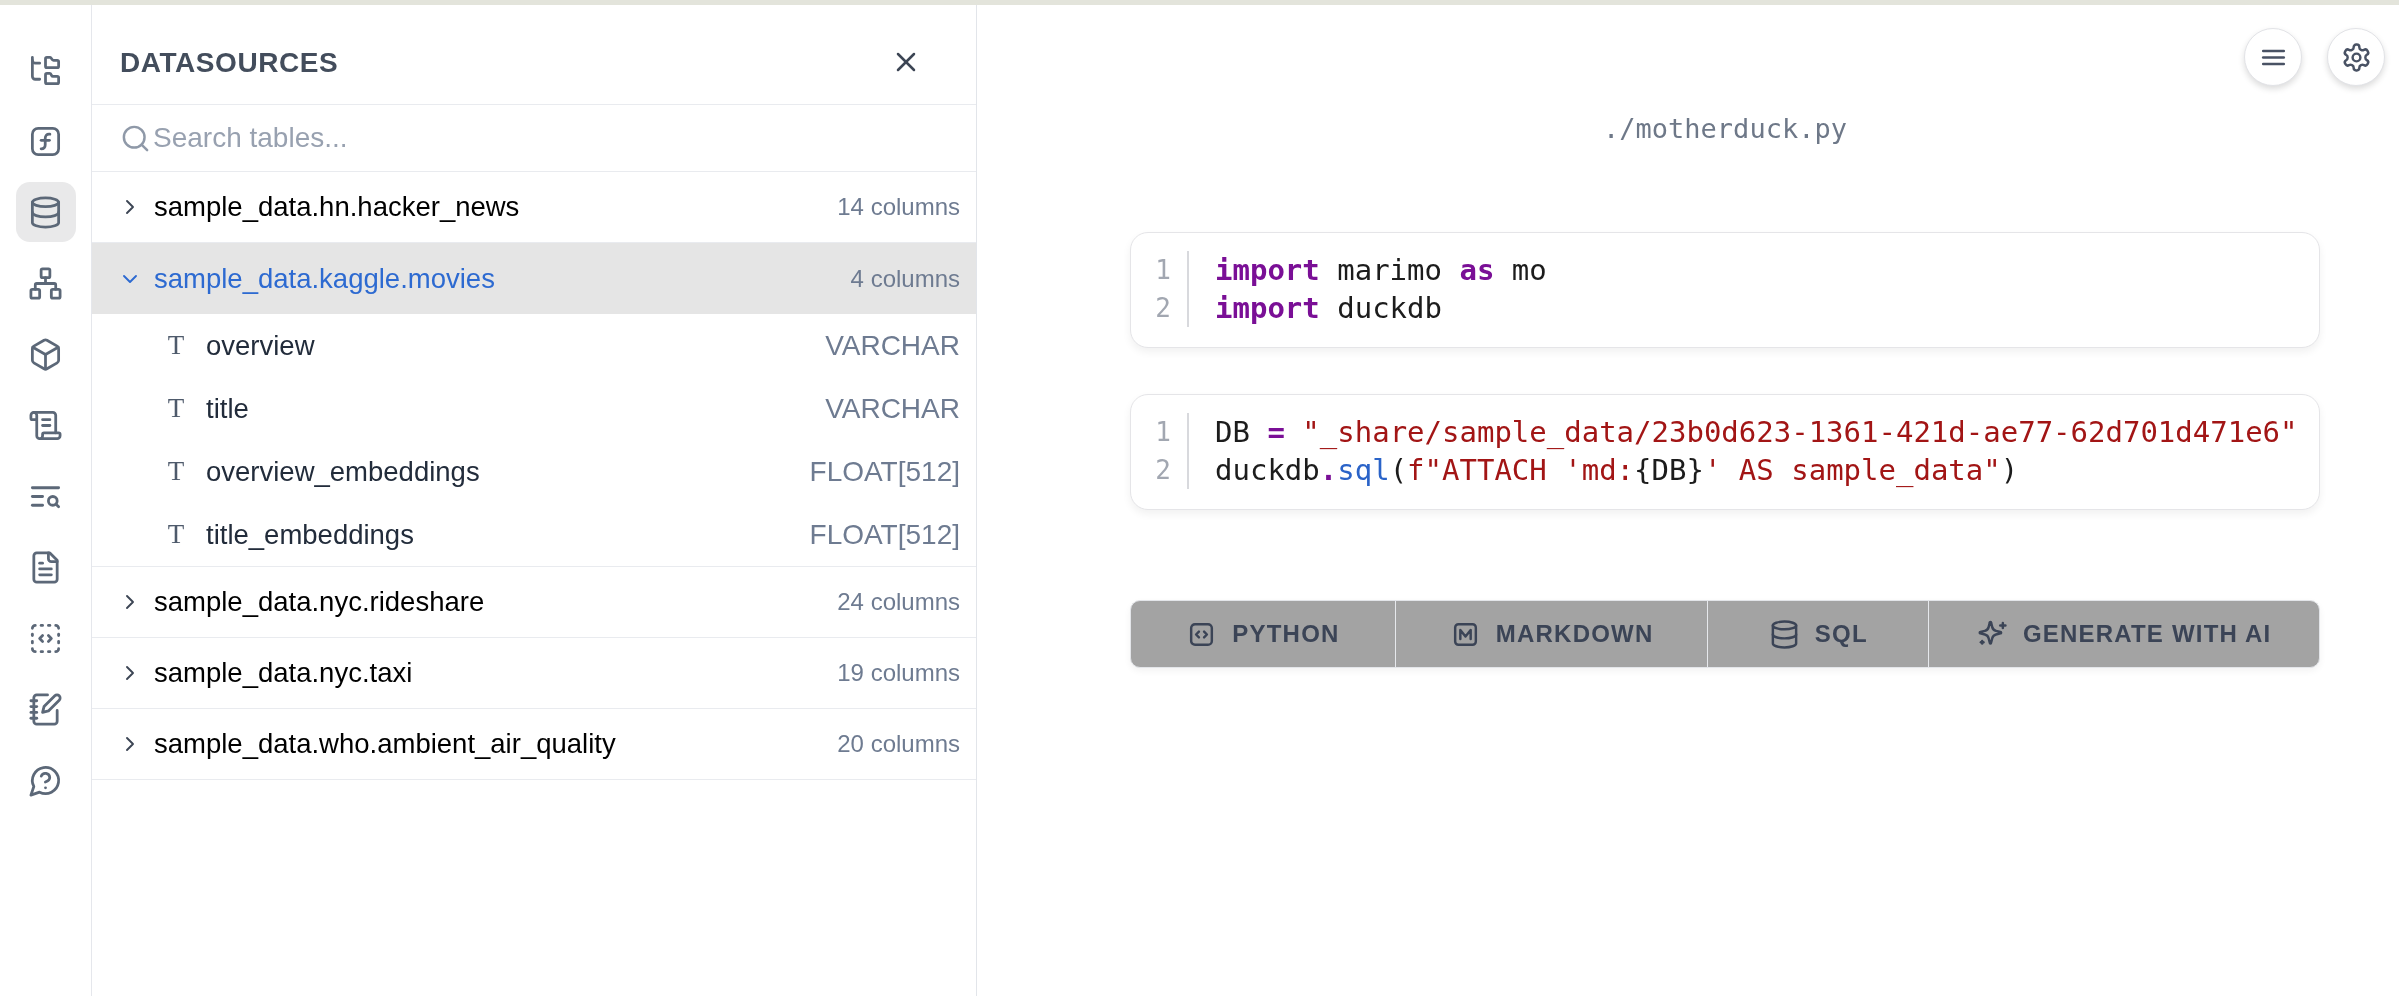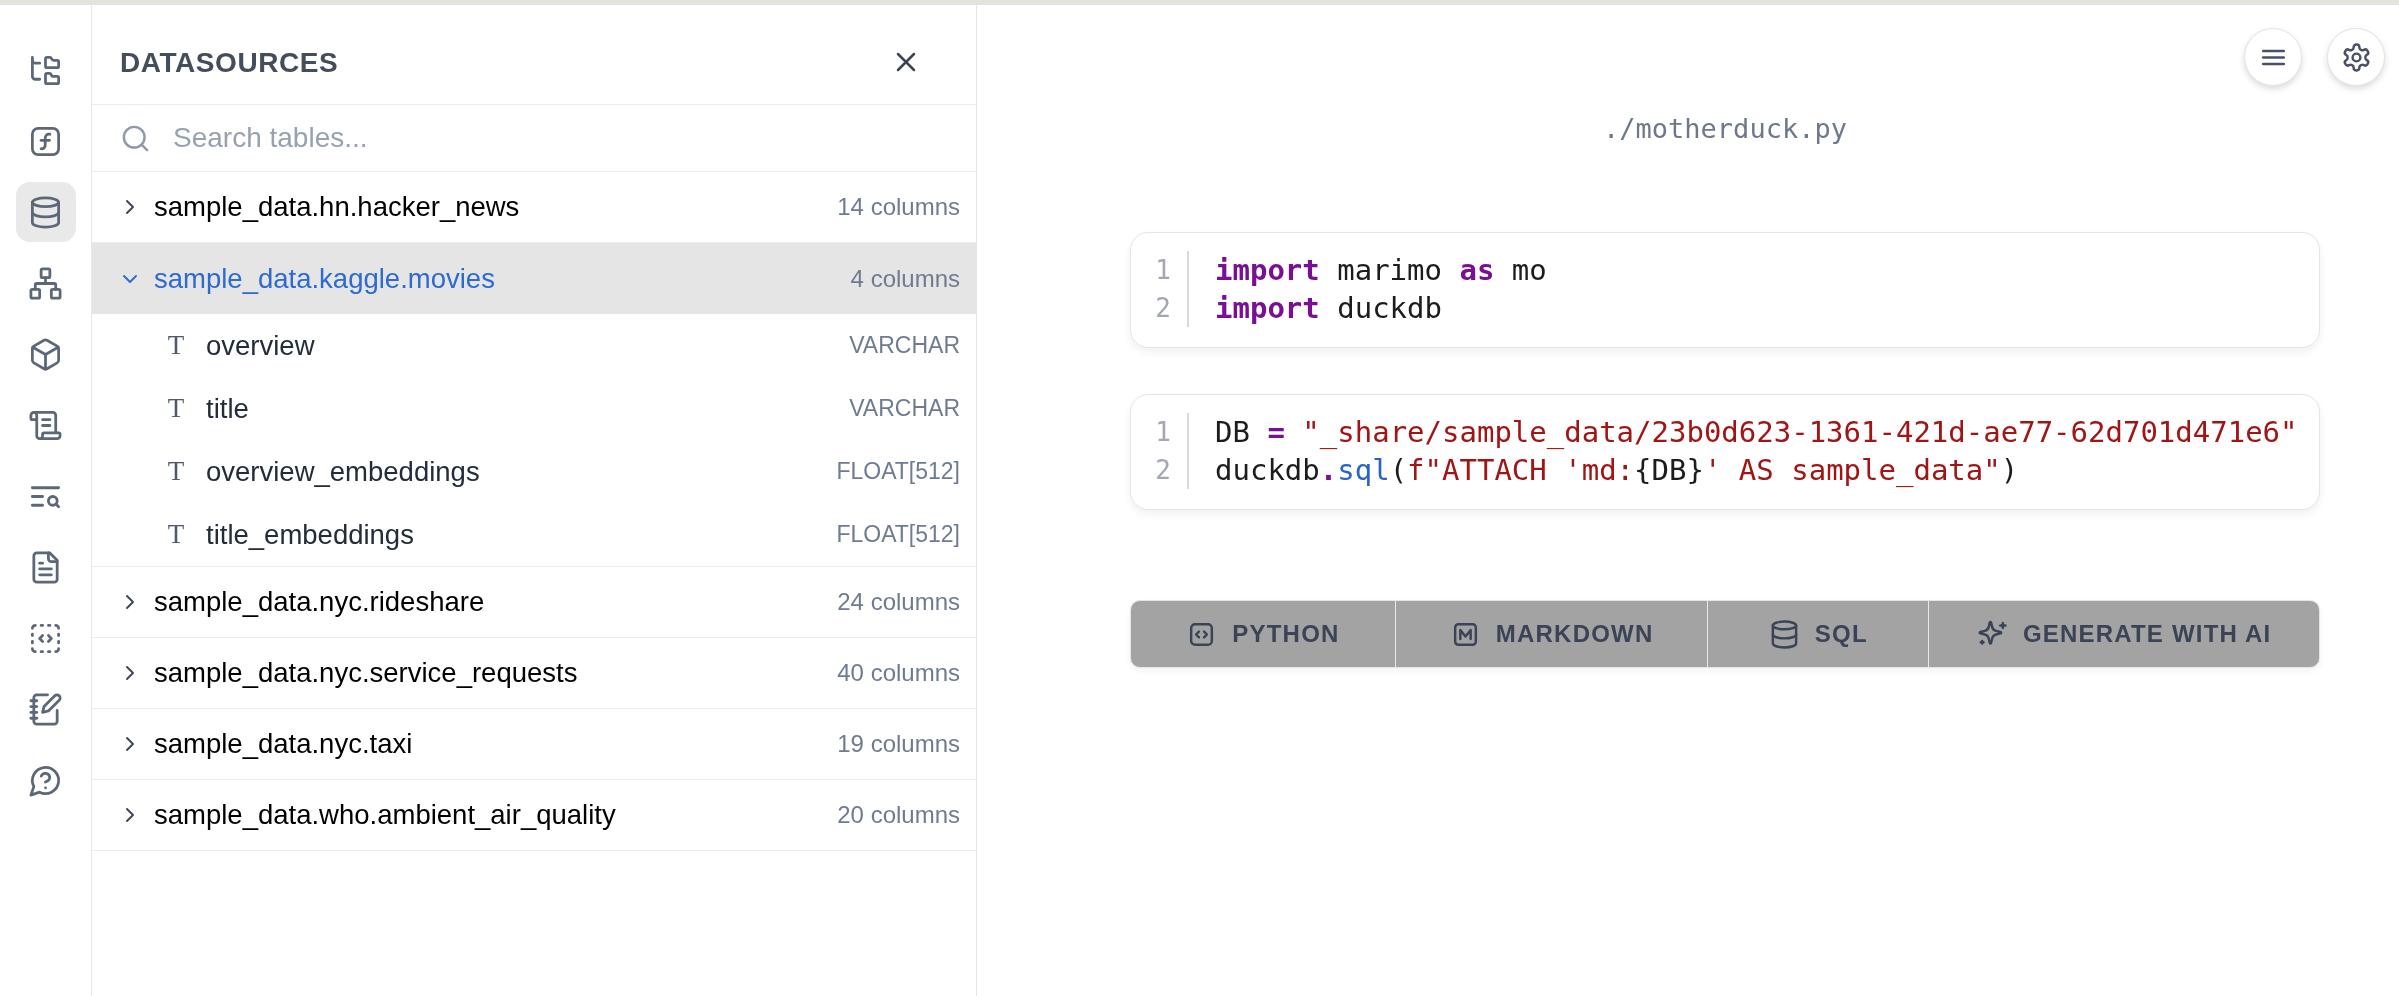--- a/index.html
+++ b/index.html
@@ -41,21 +41,21 @@
   }
   .panel-title {
     margin:0; font-size:28px; font-weight:700; letter-spacing:.02em; color:#434d5c;
   }
   .close-btn {
     margin-left:auto; background:transparent; border:none; cursor:pointer; padding:4px; color:#3c4554;
   }
   .close-btn .icon { width:32px; height:32px; }
   .search-row {
     height:67px; flex:0 0 auto; display:flex; align-items:center;
-    padding:0 24px 0 28px; border-bottom:1px solid #e9ebef; gap:20px;
+    padding:0 24px 0 28px; border-bottom:1px solid #e9ebef; 
   }
   .search-row .icon { width:31px; height:31px; color:#8f99a8; flex:0 0 auto; }
   .search-input {
     flex:1; border:none; outline:none; font-size:28px; color:#1d2736;
     font-family:"Liberation Sans", sans-serif; background:transparent;
   }
   .search-input::placeholder { color:#98a1b0; }
   .table-list { flex:1; overflow:hidden; }
   .table-row {
     height:71px; display:flex; align-items:center; padding:0 16px 0 26px;
@@ -69,21 +69,21 @@
   .table-row.selected .tname, .table-row.selected .chev { color:#2d6ad1; }
   .columns-block { border-bottom:1px solid #e9ebef; }
   .column-row {
     height:63px; display:flex; align-items:center; padding:0 16px 0 70px; cursor:pointer; background:#ffffff;
   }
   .type-glyph {
     width:28px; text-align:center; font-family:"Liberation Serif", serif;
     font-size:27px; color:#4e5a6b; flex:0 0 auto;
   }
   .column-row .cname { margin-left:16px; font-size:27.5px; color:#222c3b; }
-  .column-row .ctype { font-size:23px; color:#6e7b91; }
+  .column-row .ctype { font-size:28px; color:#6e7b91; }
 
   
   .main { position:absolute; left:978px; right:0; top:5px; bottom:0; background:#ffffff; }
   .top-actions { position:absolute; top:23px; right:14px; display:flex; gap:25px; }
   .circle-btn {
     width:58px; height:58px; border-radius:50%; background:#ffffff;
     border:1.5px solid #e2e3e7; box-shadow:0 3px 6px rgba(0,0,0,.14);
     display:flex; align-items:center; justify-content:center; cursor:pointer; color:#495264; padding:0;
   }
   .circle-btn .icon { width:31px; height:31px; }
@@ -331,30 +331,20 @@
       </div>
       <div class="table-row">
         <span class="icon chev">
           <svg viewBox="0 0 24 24" fill="none" stroke="currentColor" stroke-width="1.9" stroke-linecap="round" stroke-linejoin="round">
             <path d="m9 6 6 6-6 6"></path>
           </svg>
         </span>
         <span class="tname">sample_data.nyc.rideshare</span>
         <span class="spacer"></span>
         <span class="tcount">24 columns</span>
-      </div>
-      <div class="table-row">
-        <span class="icon chev">
-          <svg viewBox="0 0 24 24" fill="none" stroke="currentColor" stroke-width="1.9" stroke-linecap="round" stroke-linejoin="round">
-            <path d="m9 6 6 6-6 6"></path>
-          </svg>
-        </span>
-        <span class="tname">sample_data.nyc.service_requests</span>
-        <span class="spacer"></span>
-        <span class="tcount">40 columns</span>
       </div>
       <div class="table-row">
         <span class="icon chev">
           <svg viewBox="0 0 24 24" fill="none" stroke="currentColor" stroke-width="1.9" stroke-linecap="round" stroke-linejoin="round">
             <path d="m9 6 6 6-6 6"></path>
           </svg>
         </span>
         <span class="tname">sample_data.nyc.taxi</span>
         <span class="spacer"></span>
         <span class="tcount">19 columns</span>

